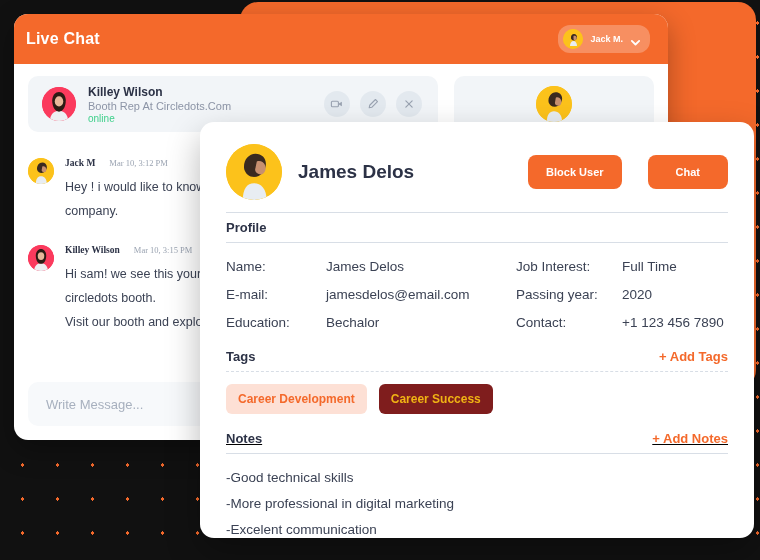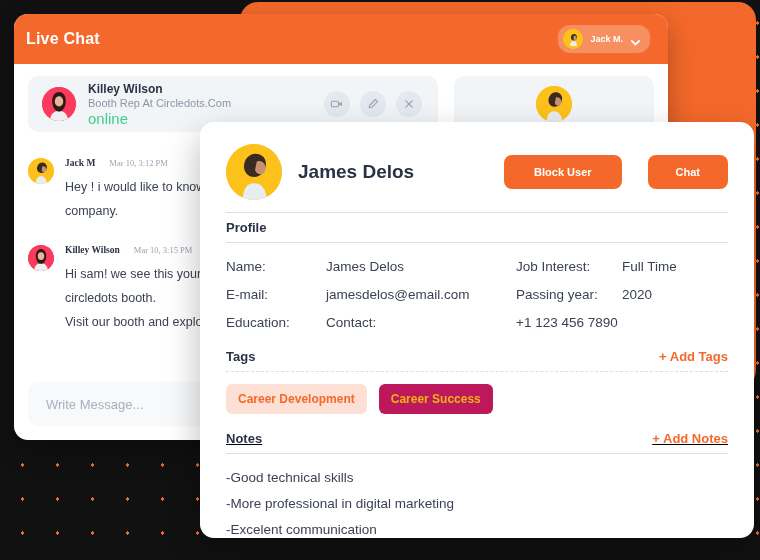--- a/index.html
+++ b/index.html
@@ -105,21 +105,21 @@
     display: flex;
     align-items: center;
     padding: 0 14px;
     gap: 12px;
     position: relative;
     width: 410px;
   }
   #contact-meta { display: flex; flex-direction: column; gap: 1px; }
   #contact-name { font-size: 12px; font-weight: bold; color: #2C3246; }
   #contact-role { font-size: 11px; color: #8C94A6; }
-  #contact-status { font-size: 15px; color: #3FD08B; }
+  #contact-status { font-size: 10px; color: #3FD08B; }
   #contact-actions {
     position: absolute;
     right: 16px; top: 50%;
     transform: translateY(-50%);
     display: flex;
     gap: 10px;
   }
   .round-btn {
     width: 26px; height: 26px;
     border-radius: 50%;
@@ -194,21 +194,21 @@
     color: #2C3246;
     flex: 1 1 auto;
   }
   .pill-btn {
     background: #F4692B;
     color: #ffffff;
     font-size: 11px;
     font-weight: bold;
     border: 0;
     border-radius: 8px;
-    padding: 11px 30px;
+    padding: 11px 18px;
     cursor: pointer;
     font-family: "Liberation Sans", sans-serif;
   }
   #chat-btn { margin-left: 10px; padding: 11px 28px; }
 
   .section-head {
     display: flex;
     align-items: center;
     justify-content: space-between;
     border-top: 1.5px solid #D8DEE6;
@@ -237,21 +237,21 @@
   #profile-fields .v { color: #3B4254; }
 
   #tags-row { display: flex; gap: 12px; padding: 12px 0 10px 0; }
   .tag {
     font-size: 12px;
     font-weight: bold;
     border-radius: 6px;
     padding: 8px 12px;
   }
   .tag-peach { background: #FDE0D5; color: #F4692B; }
-  .tag-yellow { background: #be185d; color: #F0B314; }
+  .tag-yellow { background: #7f1d1d; color: #F0B314; }
 
   #notes-list { padding: 14px 0 0 0; }
   .note-line { font-size: 13.5px; color: #3B4254; line-height: 20px; }
   .note-line + .note-line { margin-top: 6px; }
 </style>
 </head>
 <body>
 
 <div id="dot-grid"></div>
 <div id="orange-panel"></div>
@@ -402,20 +402,21 @@
     <span class="v">James Delos</span>
     <span class="k">Job Interest:</span>
     <span class="v">Full Time</span>
 
     <span class="k">E-mail:</span>
     <span class="v">jamesdelos@email.com</span>
     <span class="k">Passing year:</span>
     <span class="v">2020</span>
 
     <span class="k">Education:</span>
+    <span class="v">Bechalor</span>
     <span class="k">Contact:</span>
     <span class="v">+1 123 456 7890</span>
   </div>
 
   <div class="section-head dashed">
     <span class="section-title">Tags</span>
     <span class="link-action">+ Add Tags</span>
   </div>
 
   <div id="tags-row">

